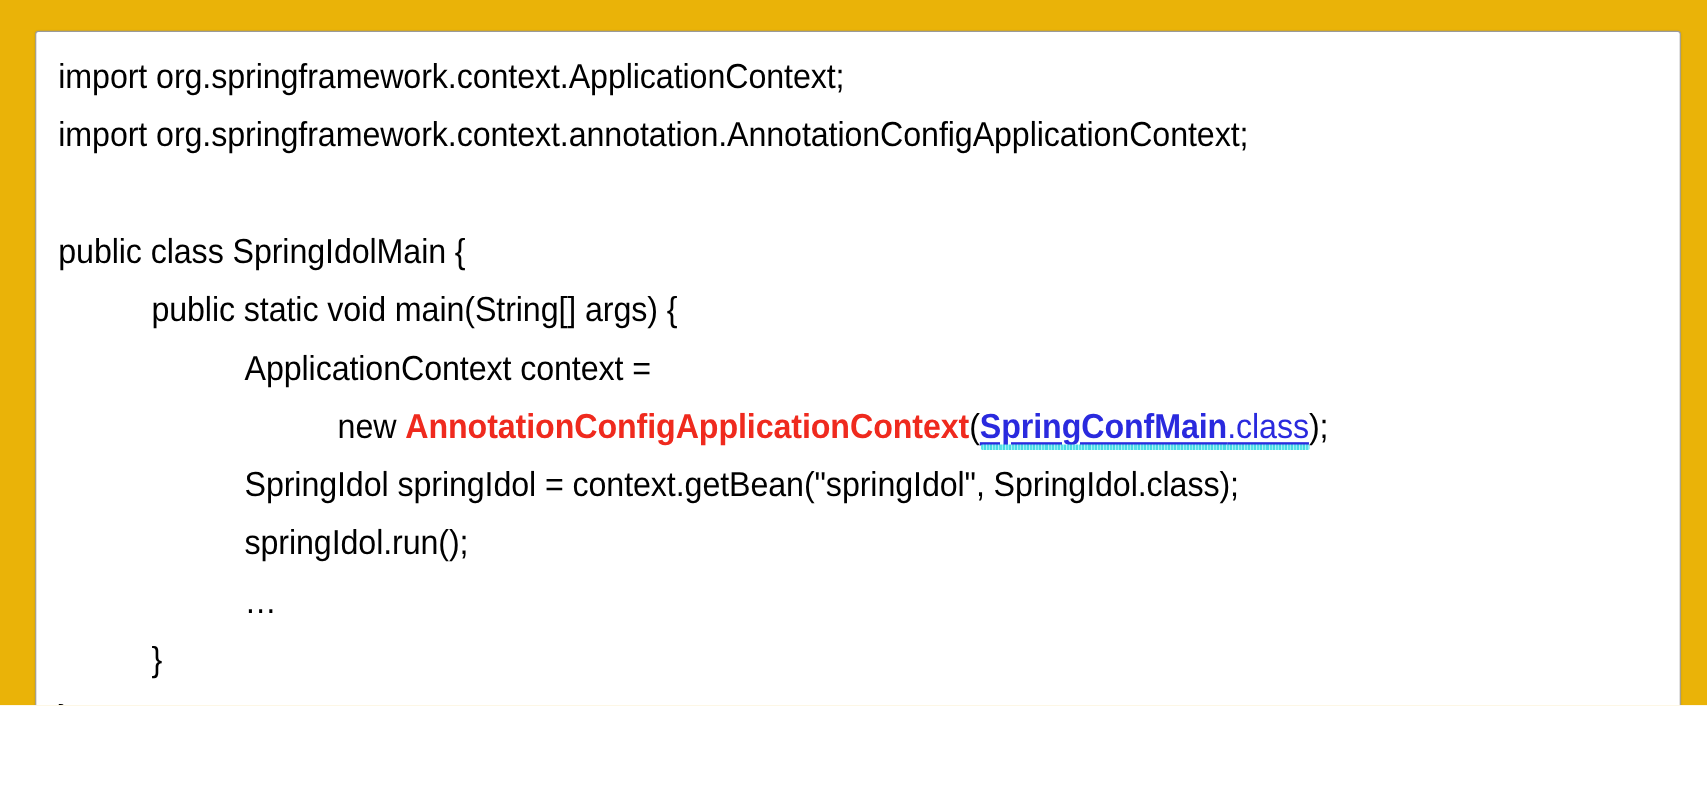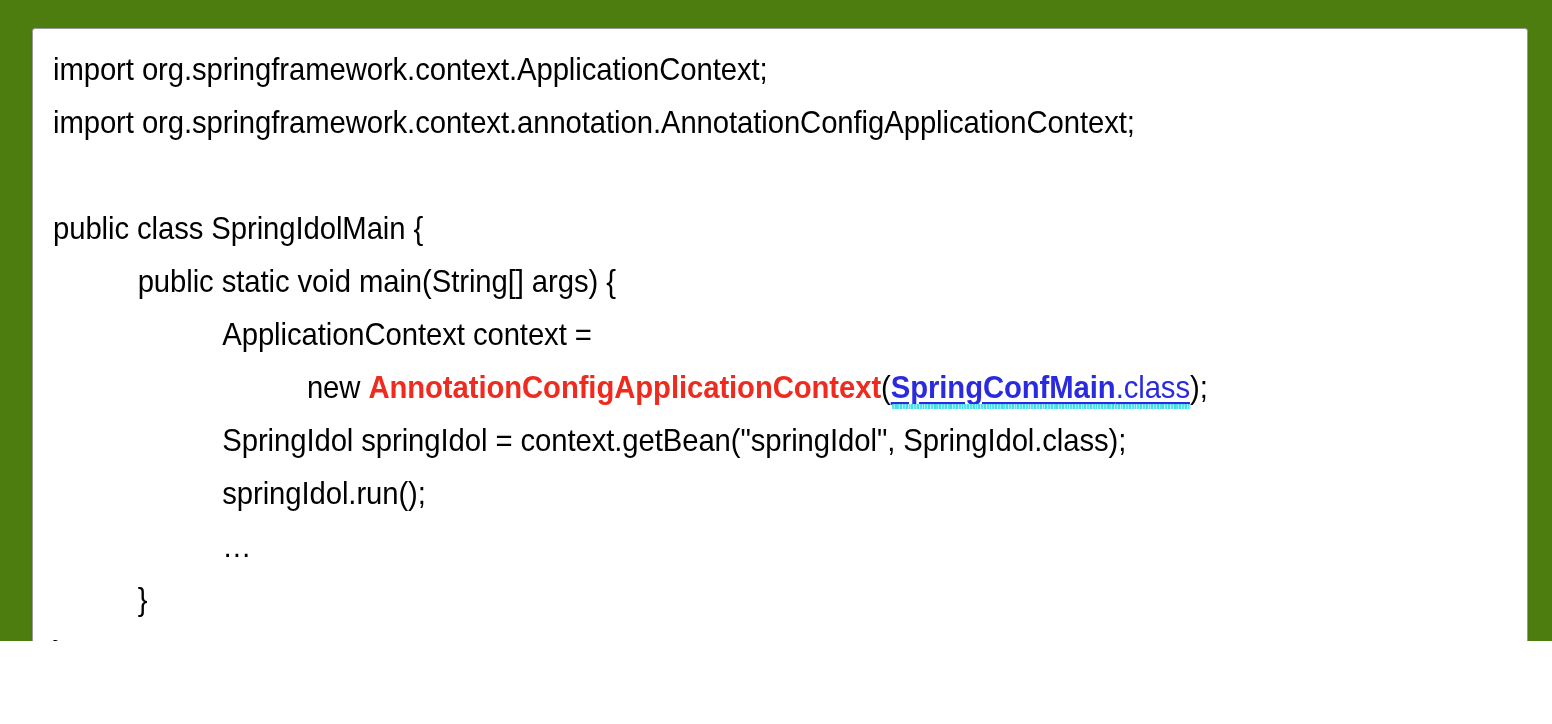--- a/index.html
+++ b/index.html
@@ -11,21 +11,21 @@
     width: 1552px;
     height: 724px;
     font-family: "Liberation Sans", "DejaVu Sans", sans-serif;
     -webkit-font-smoothing: antialiased;
   }
 
   #screen {
     position: relative;
     width: 1552px;
     height: 641px;
-    background: #4d7c0f;
+    background: #eab308;
     overflow: hidden;
   }
 
   
   #code-panel {
     position: absolute;
     left: 32px;
     top: 28px;
     width: 1496px;
     height: 670px;

